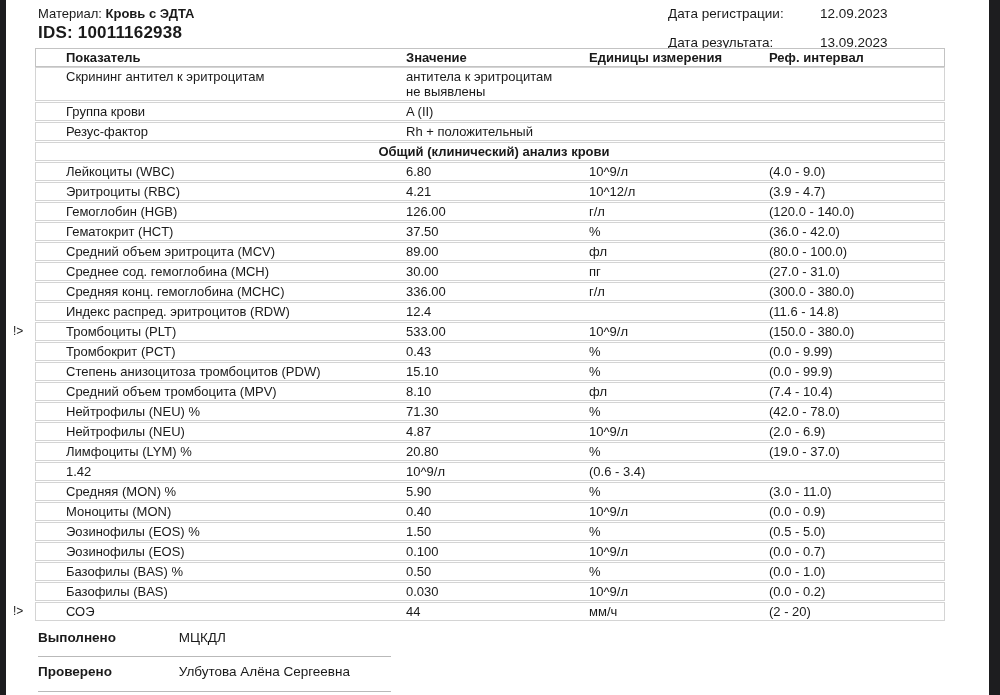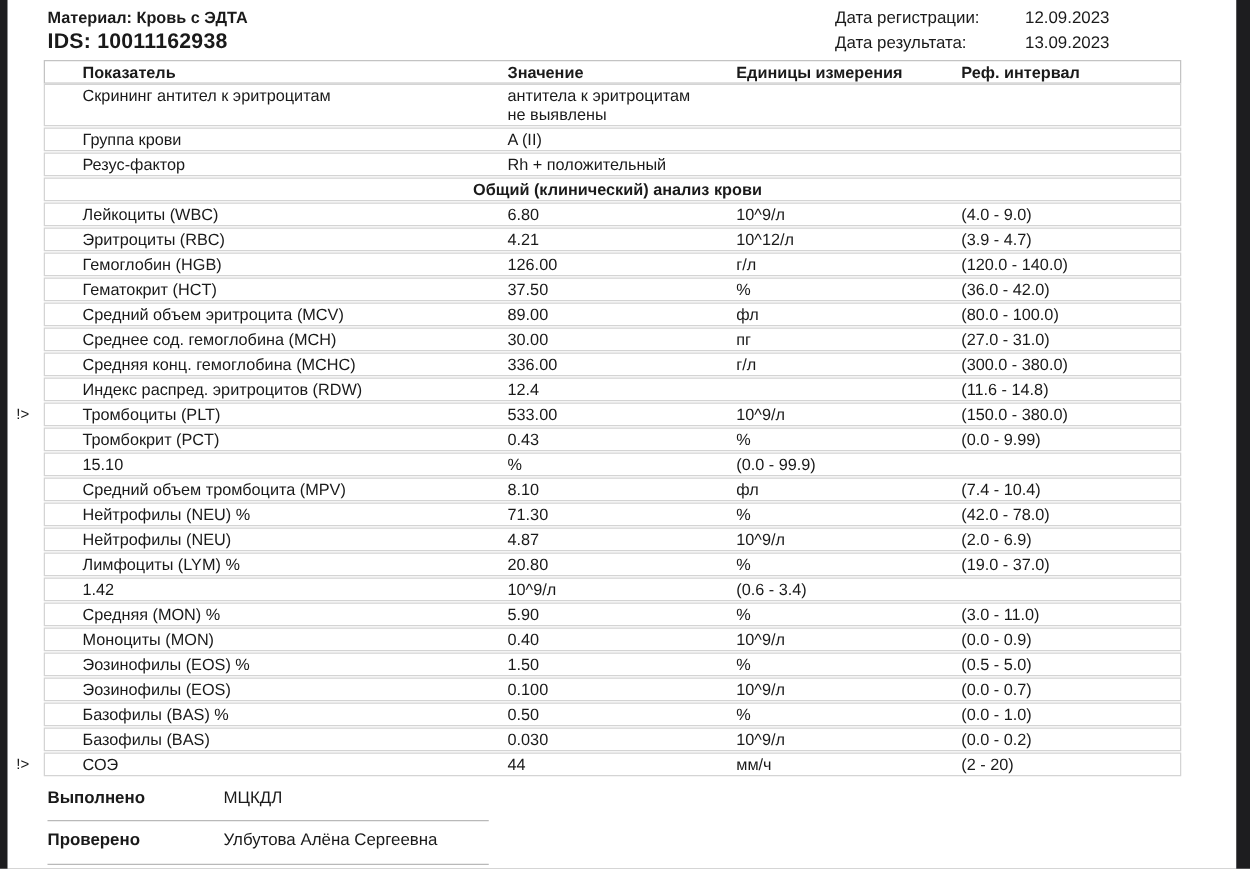--- a/index.html
+++ b/index.html
@@ -7,24 +7,24 @@
     width:1000px;height:695px;overflow:hidden;position:relative;
     background:#1d1d1f;
     font-family:"Liberation Sans","DejaVu Sans",sans-serif;
     color:#1a1a1a;
     -webkit-font-smoothing:antialiased;
   }
   .page{position:absolute;left:6px;top:0;width:983px;height:695px;background:#ffffff;}
 
   
   .material{position:absolute;left:32px;top:6px;font-size:13px;}
-  .material .mlabel{font-weight:bold;margin-top:48px;}
+  .material .mlabel{font-weight:normal;margin-top:48px;}
   .material .mvalue{font-weight:bold;}
   .ids{position:absolute;left:32px;top:23px;font-size:17px;font-weight:bold;letter-spacing:.2px;}
-  .dates{position:absolute;left:662px;top:6px;display:grid;grid-template-columns:152px auto;row-gap:5px;font-size:13.5px;}
+  .dates{position:absolute;left:662px;top:6px;display:grid;grid-template-columns:152px auto;row-gap:14px;font-size:13.5px;}
 
   
   .tbl{position:absolute;left:29px;top:48px;width:910px;}
   .t-row{
     position:relative;display:grid;
     grid-template-columns:340px 183px 180px 1fr;
     border:1px solid #d4d4d4;margin-top:1px;
     padding:1px 0 1px 30px;
     font-size:13px;line-height:15px;background:#fff;
   }
@@ -142,20 +142,21 @@
           <div class="cell">10^9/л</div>
           <div class="cell">(150.0 - 380.0)</div>
         </div>
         <div class="t-row">
           <div class="cell">Тромбокрит (PCT)</div>
           <div class="cell">0.43</div>
           <div class="cell">%</div>
           <div class="cell">(0.0 - 9.99)</div>
         </div>
         <div class="t-row">
+          <div class="cell">Степень анизоцитоза тромбоцитов (PDW)</div>
           <div class="cell">15.10</div>
           <div class="cell">%</div>
           <div class="cell">(0.0 - 99.9)</div>
         </div>
         <div class="t-row">
           <div class="cell">Средний объем тромбоцита (MPV)</div>
           <div class="cell">8.10</div>
           <div class="cell">фл</div>
           <div class="cell">(7.4 - 10.4)</div>
         </div>

